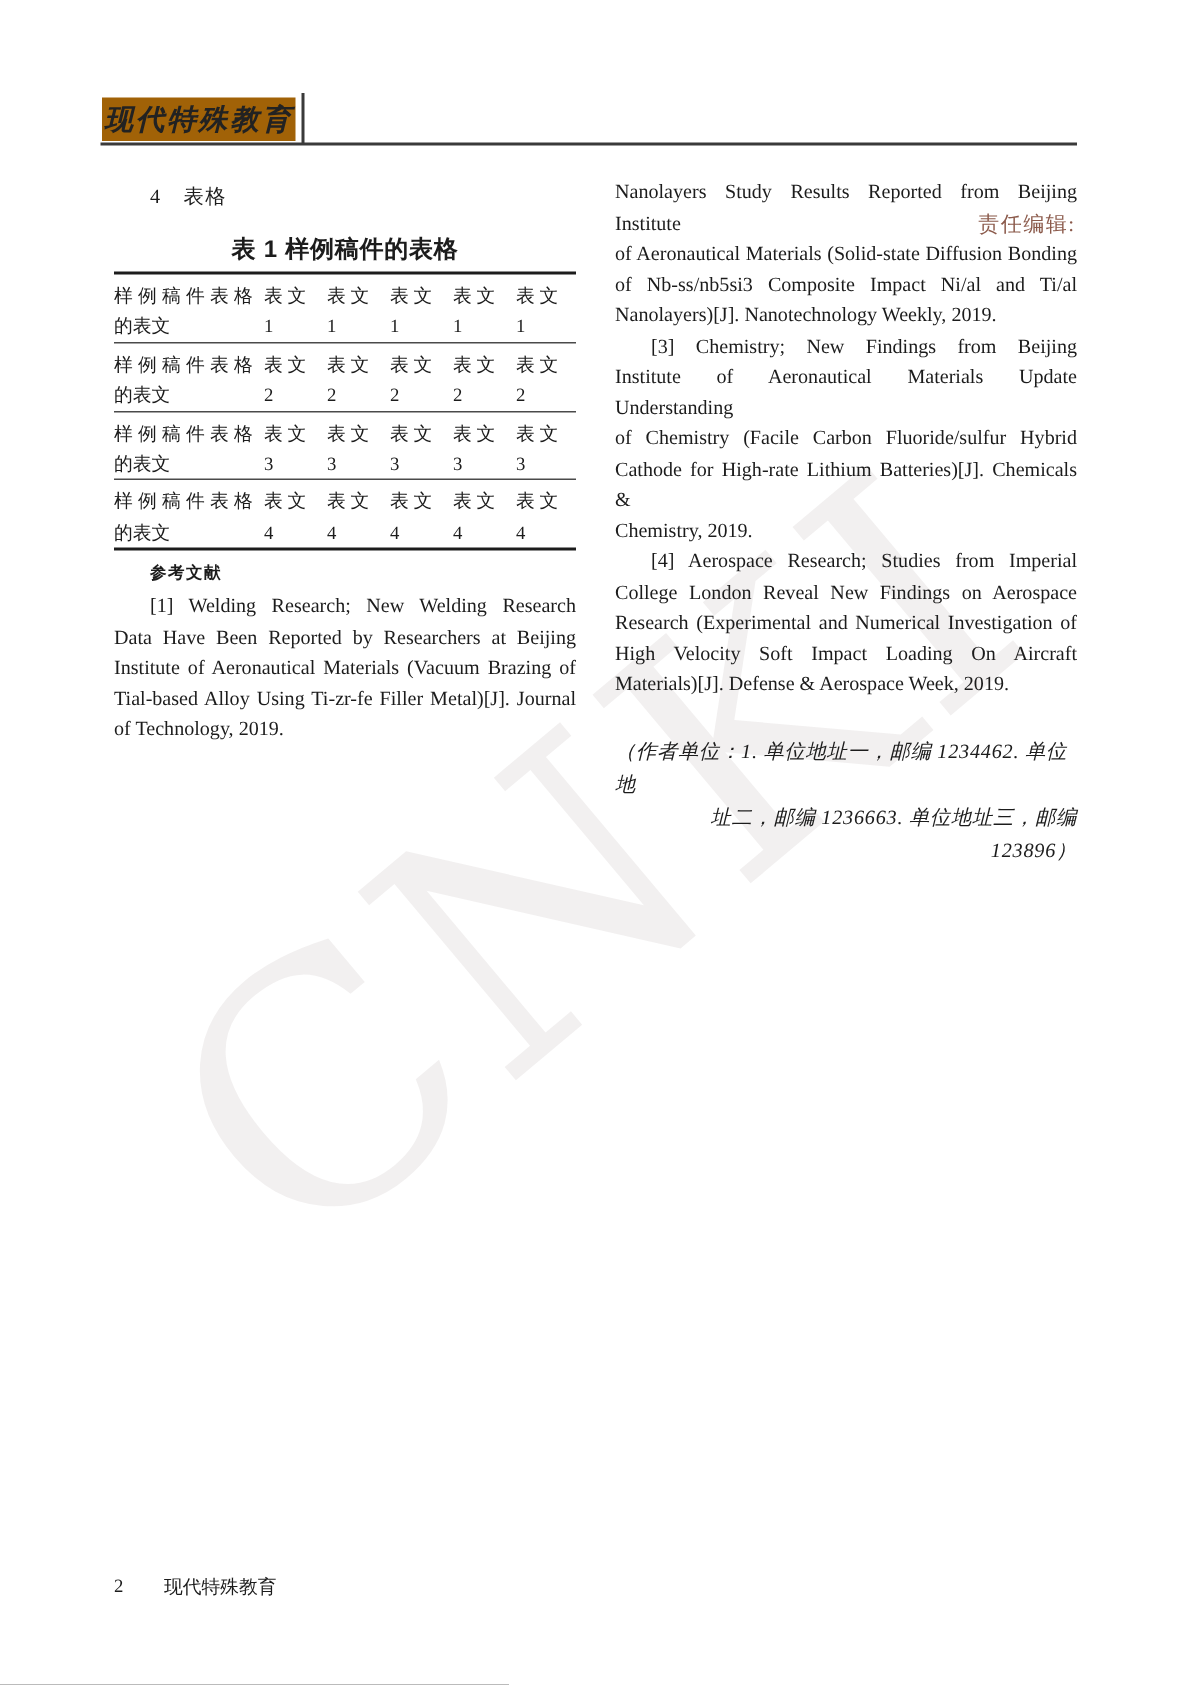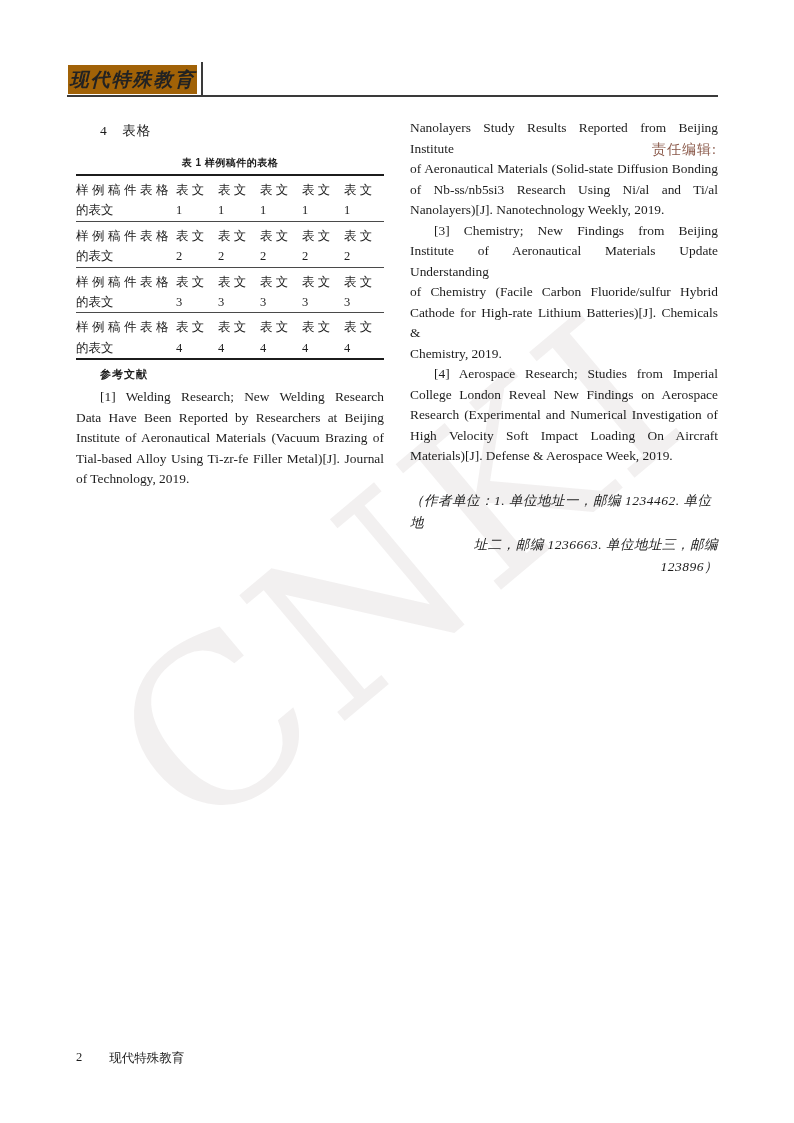--- a/index.html
+++ b/index.html
@@ -29,21 +29,21 @@
   .header-rule { position:absolute; left:67px; top:95px; width:651px; height:2px; background:#3a3a3a; z-index:2; }
   .editor-label { position:absolute; top:99px; right:77px; font-size:14px; letter-spacing:1px; z-index:2;margin-top:42px; }
   
   .col { position:absolute; top:118px; width:308px; z-index:1; }
   .col-left  { left:76px; }
   .col-right { left:410px; }
   
   .section-heading { font-size:13.5px; line-height:16px; text-indent:24px; margin-top:5px; letter-spacing:1px; }
   .table-caption {
     font-family:"Liberation Sans", sans-serif; font-weight:bold;
-    font-size:10px; text-align:center; margin-top:17px; margin-bottom:4px;
+    font-size:16px; text-align:center; margin-top:17px; margin-bottom:4px;
     letter-spacing:0.5px;
   }
   table.sample { width:100%; border-collapse:collapse; table-layout:fixed;
     border-top:2.5px solid #1c1c1c; border-bottom:2.5px solid #1c1c1c; }
   table.sample td { font-size:12.5px; line-height:20.4px; padding:0; vertical-align:top; white-space:nowrap; overflow:hidden; }
   table.sample tbody.grp:not(:first-of-type) tr:first-child td { border-top:1px solid #4a4a4a; }
   table.sample tbody.grp tr:first-child td { padding-top:4px; }
   td.lbl1 { letter-spacing:3.5px; }
   td.cell { padding-left:1px; }
   .refs-heading {
@@ -166,21 +166,21 @@
         <div class="tl jl">Institute of Aeronautical Materials (Vacuum Brazing of</div>
         <div class="tl jl">Tial-based Alloy Using Ti-zr-fe Filler Metal)[J]. Journal</div>
         <div class="tl">of Technology, 2019.</div>
       </div>
   </div>
 
   <div class="col col-right">
     <div class="para">
         <div class="tl jl">Nanolayers Study Results Reported from Beijing Institute</div>
         <div class="tl jl">of Aeronautical Materials (Solid-state Diffusion Bonding</div>
-        <div class="tl jl">of Nb-ss/nb5si3 Research Using Ni/al and Ti/al</div>
+        <div class="tl jl">of Nb-ss/nb5si3 Composite Impact Ni/al and Ti/al</div>
         <div class="tl">Nanolayers)[J]. Nanotechnology Weekly, 2019.</div>
       </div>
     <div class="para">
         <div class="tl ind jl">[3] Chemistry; New Findings from Beijing</div>
         <div class="tl jl">Institute of Aeronautical Materials Update Understanding</div>
         <div class="tl jl">of Chemistry (Facile Carbon Fluoride/sulfur Hybrid</div>
         <div class="tl jl">Cathode for High-rate Lithium Batteries)[J]. Chemicals &amp;</div>
         <div class="tl">Chemistry, 2019.</div>
       </div>
     <div class="para">

